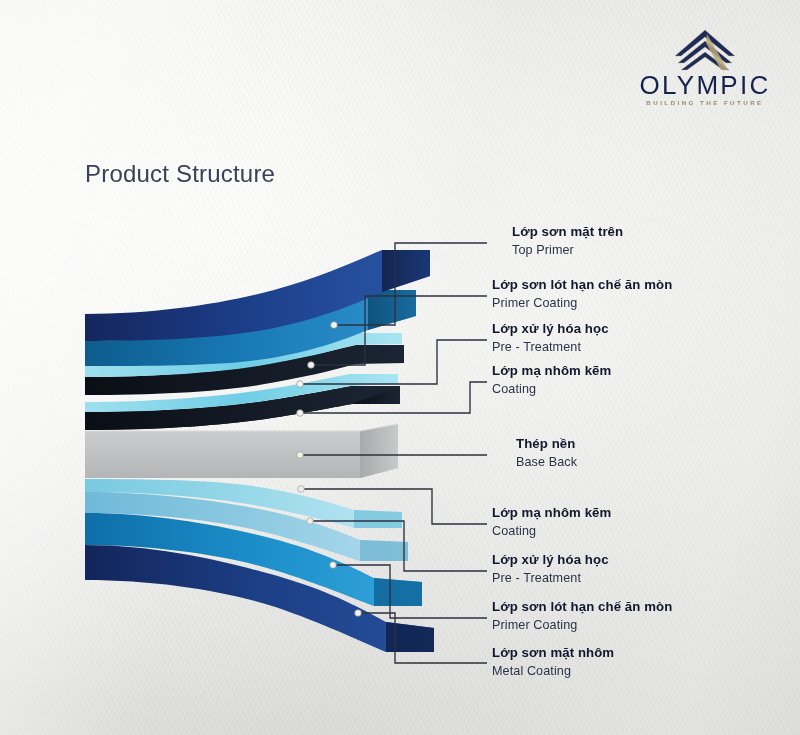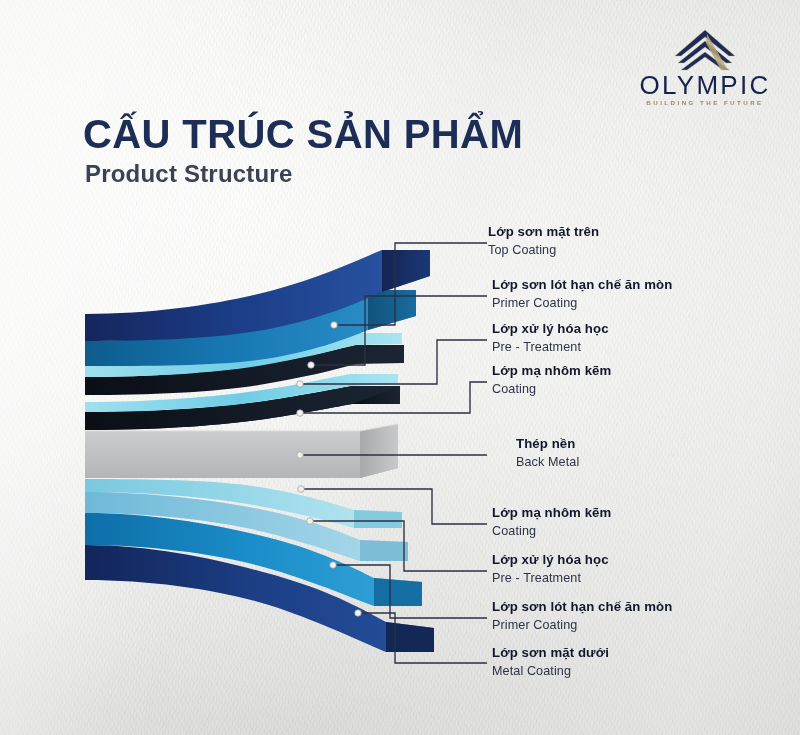--- a/index.html
+++ b/index.html
@@ -54,21 +54,21 @@
   }
 
   
   #title{
     position:absolute;left:83px;top:113px;
     font-size:40px;font-weight:700;letter-spacing:.4px;
     color:#1d2d56;line-height:1.05;white-space:nowrap;
   }
   #subtitle{
     position:absolute;left:85px;top:160px;
-    font-size:24px;font-weight:700;color:#3b4256;
+    font-size:24px;font-weight:400;color:#3b4256;
     letter-spacing:.2px;white-space:nowrap;
   }
 
   
   #diagram{position:absolute;left:0;top:0;width:800px;height:735px;}
 
   
   .callout{position:absolute;white-space:nowrap;}
   .callout .vi{
     font-size:13.2px;font-weight:700;color:#12172b;letter-spacing:.1px;
@@ -98,21 +98,20 @@
         <path d="M0,11 L27,33 L21,33 L0,17 L-21,33 L-27,33 Z" fill="none" stroke="#c0ad7e" stroke-width="0.7" opacity=".55"></path>
         <path d="M0,22 L24,40 L18,40 L0,27 L-18,40 L-24,40 Z" fill="#1d2b57"></path>
         <path d="M0,22 L24,40 L18,40 L0,27 L-18,40 L-24,40 Z" fill="none" stroke="#c0ad7e" stroke-width="0.7" opacity=".55"></path>
         <path d="M2,4 L23,40 L16,40 L1,13 Z" fill="#b9a678" opacity=".85"></path>
       </g>
     </svg>
     <div class="logo-word">OLYMPIC</div>
     <div class="logo-tag">BUILDING THE FUTURE</div>
   </div>
 
-  <div id="title">CẤU TRÚC SẢN PHẨM</div>
   <div id="subtitle">Product Structure</div>
 
   <svg id="diagram" viewBox="0 0 800 735">
     <defs>
       <linearGradient id="gTop" x1="0" y1="0" x2="1" y2="0">
         <stop offset="0" stop-color="#15265c"></stop>
         <stop offset=".42" stop-color="#1b3c86"></stop>
         <stop offset="1" stop-color="#2a58a8"></stop>
       </linearGradient>
       <linearGradient id="gTopSide" x1="0" y1="0" x2="1" y2="0">
@@ -251,58 +250,58 @@
       <circle cx="300" cy="384" r="3.3" fill="#f4f3ee" stroke="#8c8f99" stroke-width=".7"></circle>
       <circle cx="300" cy="413" r="3.3" fill="#f4f3ee" stroke="#8c8f99" stroke-width=".7"></circle>
       <circle cx="300" cy="455" r="3.3" fill="#efeee7" stroke="#9b9d9f" stroke-width=".7"></circle>
       <circle cx="301" cy="489" r="3.3" fill="#efeee7" stroke="#9b9d9f" stroke-width=".7"></circle>
       <circle cx="310" cy="521" r="3.3" fill="#efeee7" stroke="#9b9d9f" stroke-width=".7"></circle>
       <circle cx="333" cy="565" r="3.3" fill="#f4f3ee" stroke="#8c8f99" stroke-width=".7"></circle>
       <circle cx="358" cy="613" r="3.3" fill="#f4f3ee" stroke="#8c8f99" stroke-width=".7"></circle>
     </g>
   </svg>
 
-  <div class="callout" style="left:488px;top:224px">
+  <div class="callout" style="left:512px;top:224px">
     <div class="vi">Lớp sơn mặt trên</div>
-    <div class="en">Top Coating</div>
+    <div class="en">Top Primer</div>
   </div>
 
   <div class="callout" style="left:492px;top:277px">
     <div class="vi">Lớp sơn lót hạn chế ăn mòn</div>
     <div class="en">Primer Coating</div>
   </div>
 
   <div class="callout" style="left:492px;top:321px">
     <div class="vi">Lớp xử lý hóa học</div>
     <div class="en">Pre - Treatment</div>
   </div>
 
   <div class="callout" style="left:492px;top:363px">
     <div class="vi">Lớp mạ nhôm kẽm</div>
     <div class="en">Coating</div>
   </div>
 
   <div class="callout" style="left:516px;top:436px">
     <div class="vi">Thép nền</div>
-    <div class="en">Back Metal</div>
+    <div class="en">Base Back</div>
   </div>
 
   <div class="callout" style="left:492px;top:505px">
     <div class="vi">Lớp mạ nhôm kẽm</div>
     <div class="en">Coating</div>
   </div>
 
   <div class="callout" style="left:492px;top:552px">
     <div class="vi">Lớp xử lý hóa học</div>
     <div class="en">Pre - Treatment</div>
   </div>
 
   <div class="callout" style="left:492px;top:599px">
     <div class="vi">Lớp sơn lót hạn chế ăn mòn</div>
     <div class="en">Primer Coating</div>
   </div>
 
   <div class="callout" style="left:492px;top:645px">
-    <div class="vi">Lớp sơn mặt dưới</div>
+    <div class="vi">Lớp sơn mặt nhôm</div>
     <div class="en">Metal Coating</div>
   </div>
 
 </div>
 
 </body></html>

